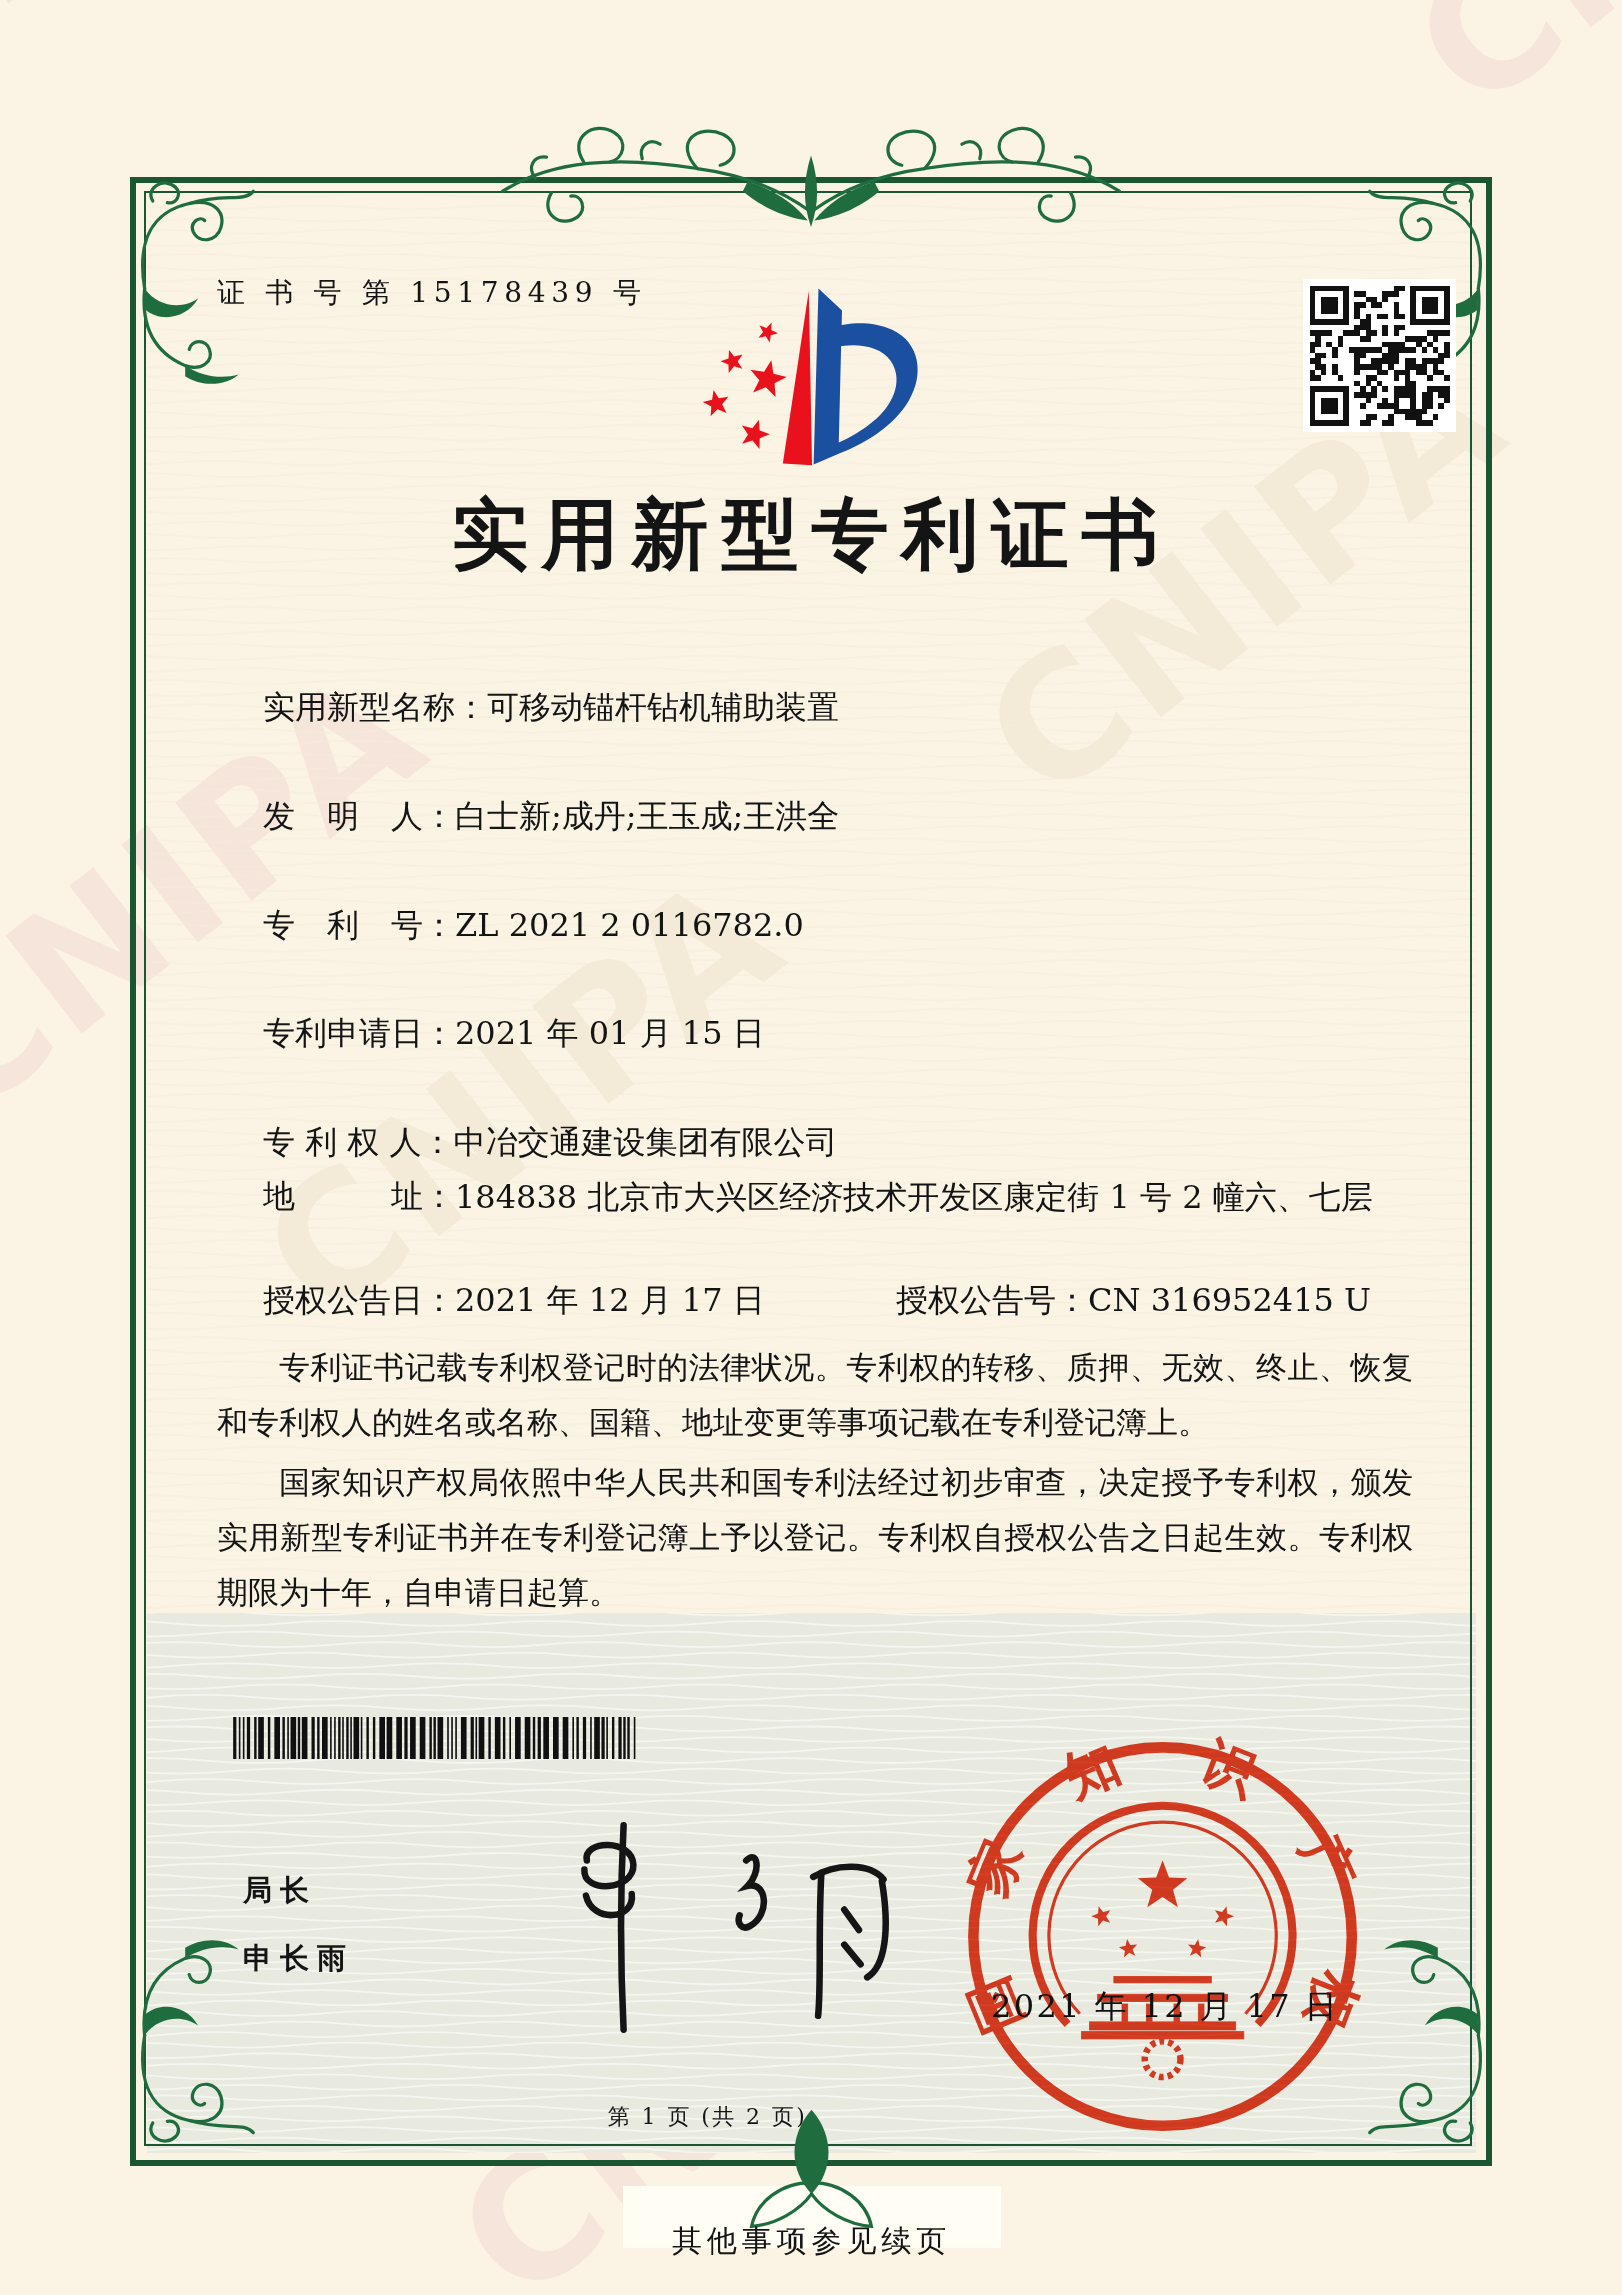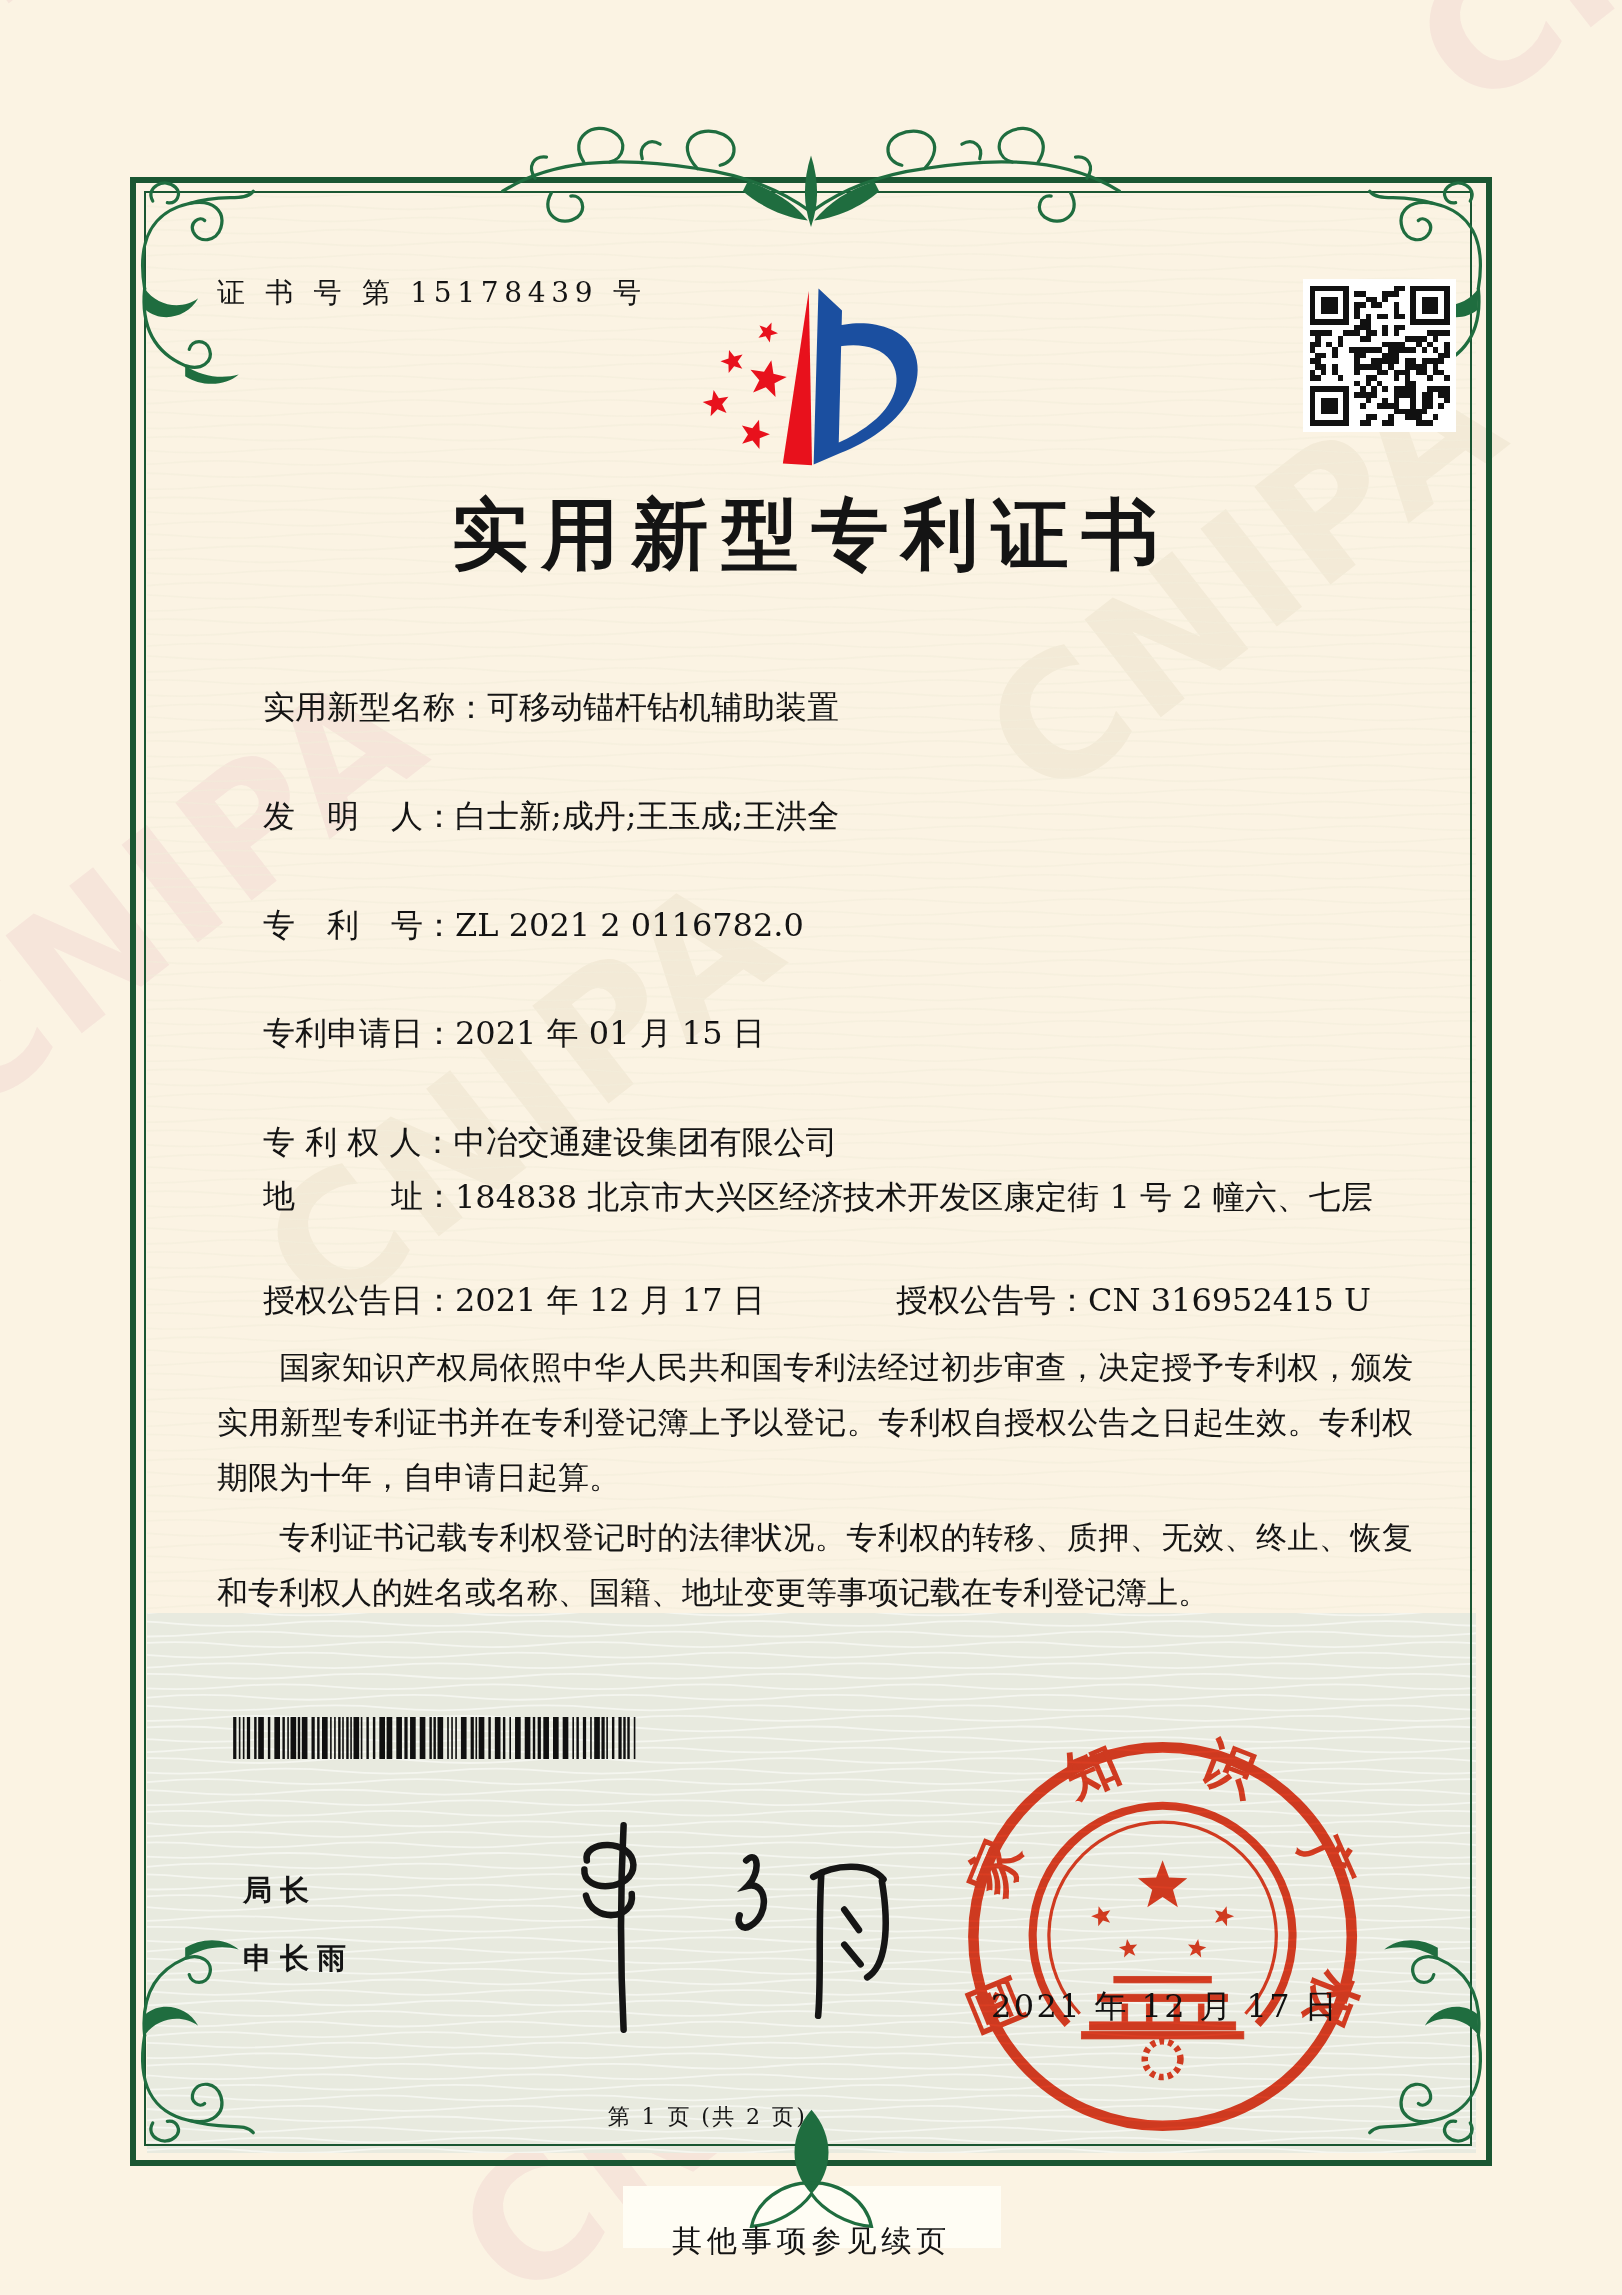--- a/index.html
+++ b/index.html
@@ -531,22 +531,22 @@
   <div class="row" style="top:683px;"><span class="lab">实用新型名称：</span><span>可移动锚杆钻机辅助装置</span></div>
   <div class="row" style="top:792px;"><span class="lab">发　明　人：</span><span>白士新;成丹;王玉成;王洪全</span></div>
   <div class="row" style="top:901px;"><span class="lab">专　利　号：</span><span>ZL 2021 2 0116782.0</span></div>
   <div class="row" style="top:1009px;"><span class="lab">专利申请日：</span><span>2021 年 01 月 15 日</span></div>
   <div class="row" style="top:1118px;"><span class="lab">专 利 权 人：</span><span>中冶交通建设集团有限公司</span></div>
   <div class="row addr" style="top:1172px;"><span class="lab">地　　　址：</span><span class="val">184838 北京市大兴区经济技术开发区康定街 1 号 2 幢六、七层</span></div>
   <div class="row" style="top:1276px;"><span class="lab">授权公告日：</span><span>2021 年 12 月 17 日</span></div>
   <div class="row" style="left:850px;top:1276px;"><span class="lab">授权公告号：</span><span>CN 316952415 U</span></div>
 
   <div class="paras">
+    <p>专利证书记载专利权登记时的法律状况。专利权的转移、质押、无效、终止、恢复和专利权人的姓名或名称、国籍、地址变更等事项记载在专利登记簿上。</p>
     <p>国家知识产权局依照中华人民共和国专利法经过初步审查，决定授予专利权，颁发实用新型专利证书并在专利登记簿上予以登记。专利权自授权公告之日起生效。专利权期限为十年，自申请日起算。</p>
-    <p>专利证书记载专利权登记时的法律状况。专利权的转移、质押、无效、终止、恢复和专利权人的姓名或名称、国籍、地址变更等事项记载在专利登记簿上。</p>
   </div>
 
   <svg class="barcode" id="barcode" width="411" height="42" viewBox="0 0 506 52">
       <rect x="0" y="0" width="4" height="52" fill="#101010"></rect>
       <rect x="7" y="0" width="2" height="52" fill="#101010"></rect>
       <rect x="12" y="0" width="2" height="52" fill="#101010"></rect>
       <rect x="17" y="0" width="4" height="52" fill="#101010"></rect>
       <rect x="26" y="0" width="3" height="52" fill="#101010"></rect>
       <rect x="31" y="0" width="7" height="52" fill="#101010"></rect>
       <rect x="43" y="0" width="3" height="52" fill="#101010"></rect>

